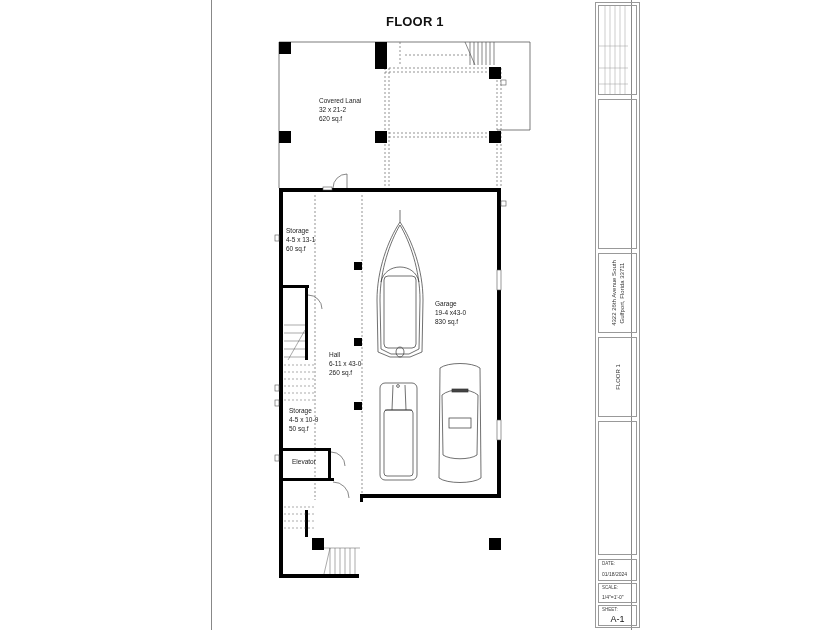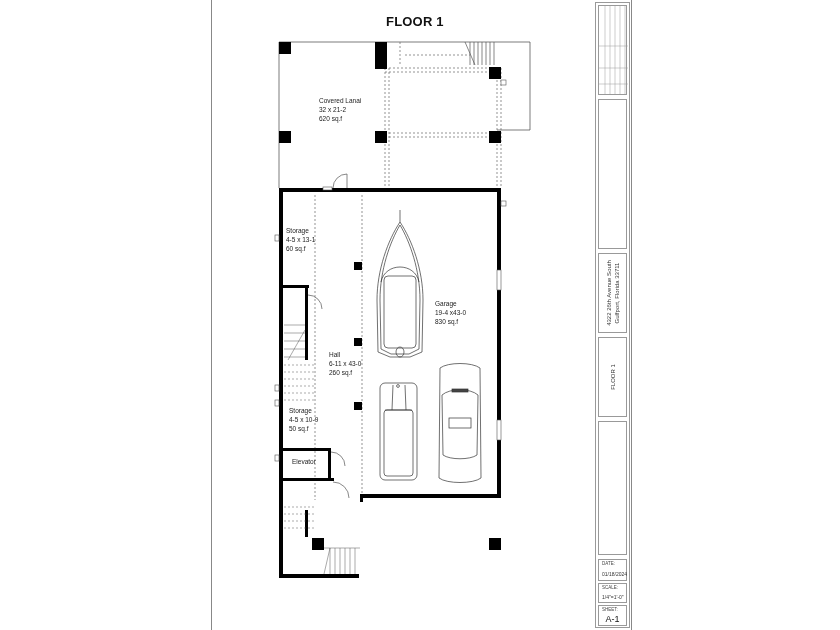--- a/index.html
+++ b/index.html
@@ -1,21 +1,21 @@
 <!DOCTYPE html>
 <html><head>
 <meta charset="utf-8">
 <style>
   html,body{margin:0;padding:0;background:#ffffff;}
   body{width:840px;height:630px;position:relative;overflow:hidden;font-family:"Liberation Sans",sans-serif;color:#111;}
   .sheet{position:absolute;left:211px;top:0;width:419px;height:630px;border-left:1px solid #888;border-right:1px solid #888;background:#fff;}
   .title{position:absolute;left:386px;top:14px;font-size:13px;font-weight:bold;letter-spacing:0.2px;}
   svg.plan{position:absolute;left:0;top:0;}
   .lbl{position:absolute;font-size:6.5px;line-height:9px;color:#222;}
-  .tb{position:absolute;left:595px;top:2px;width:35px;height:626px;border:1px solid #999;box-sizing:border-box;}
+  .tb{position:absolute;left:595px;top:2px;width:45px;height:626px;border:1px solid #999;box-sizing:border-box;}
   .tb-box{position:absolute;left:2px;right:2px;border:1px solid #999;box-sizing:border-box;}
   .vtext{position:absolute;left:50%;top:50%;transform:translate(-50%,-50%) rotate(-90deg);white-space:nowrap;font-size:6px;color:#333;text-align:center;line-height:8px;}
   .tb-small{position:absolute;left:3px;font-size:4.5px;color:#444;}
   .tb-val{position:absolute;left:3px;font-size:5px;color:#333;}
   .tb-sheet{position:absolute;left:0;right:0;text-align:center;font-size:9px;color:#111;}
 </style>
 </head>
 <body>
 
 <div class="sheet"></div>

